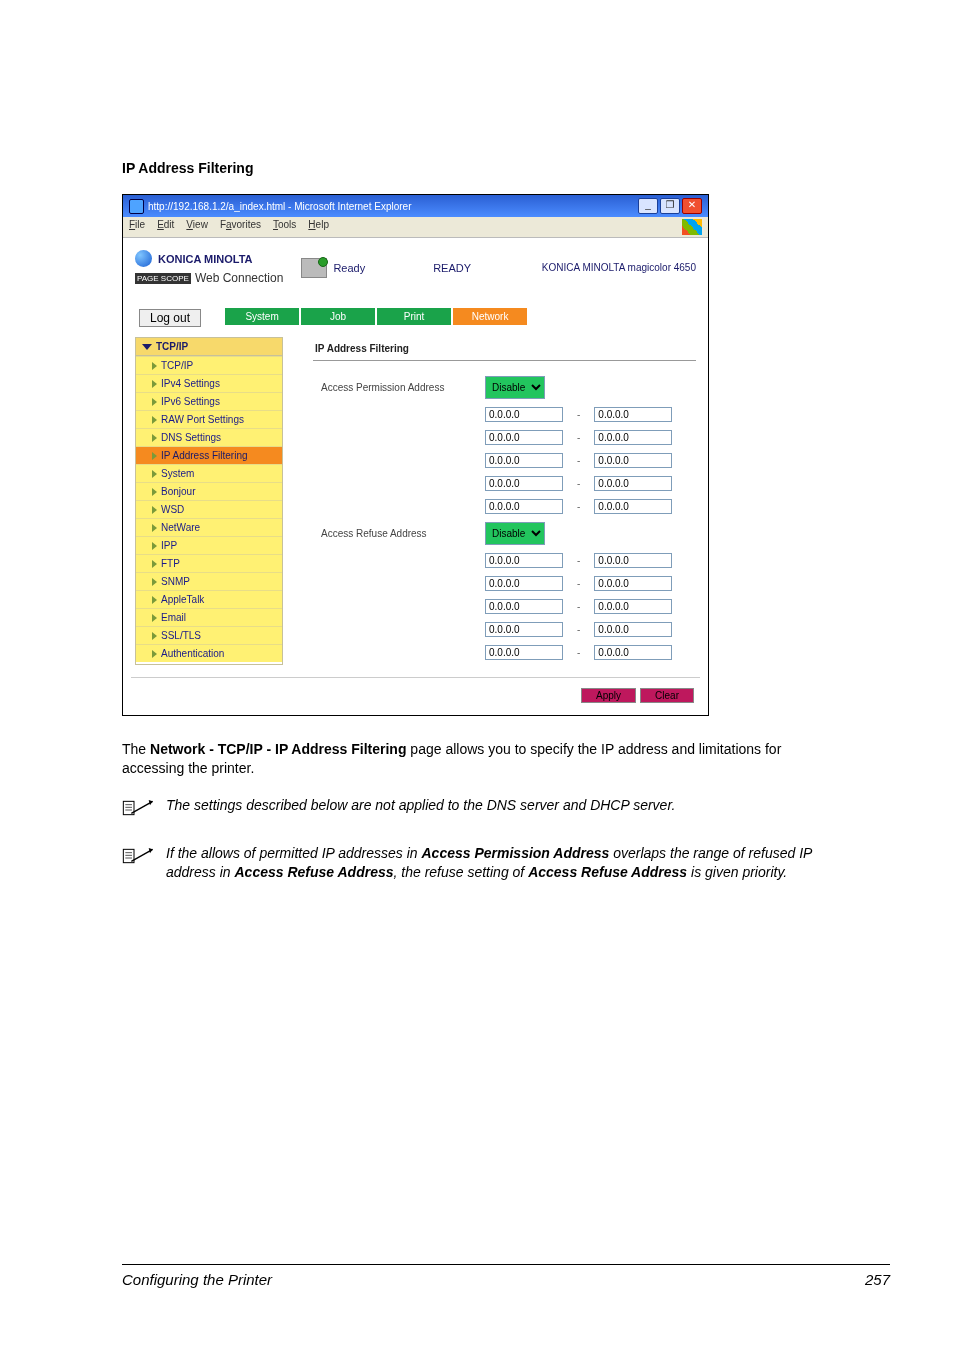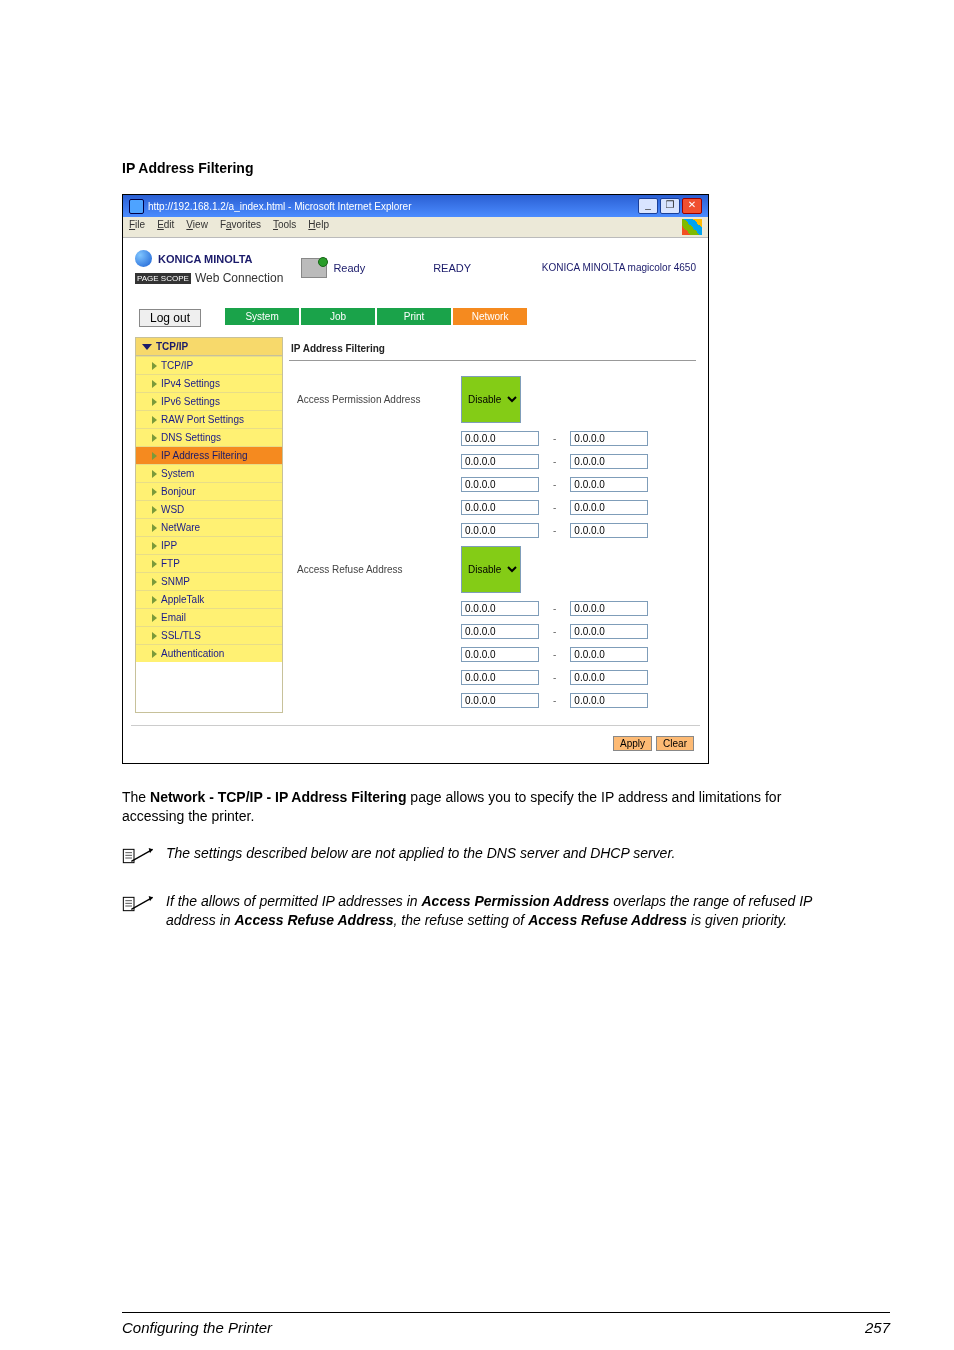--- a/index.html
+++ b/index.html
@@ -135,21 +135,21 @@
     display:flex; gap:2px;
   }
   .tab {
     min-width:50px; padding:3px 12px;
     font-size:10px; color:#fff; text-align:center;
     background:#1aa34a;
   }
   .tab.active { background:#f58a1f; }
   
   .content {
-    display:flex; gap:6px; padding:0 4px;
+    display:flex; gap:30px; padding:0 4px;
   }
   .sidebar {
     width:146px;
     border:1px solid #c7c19a;
   }
   .side-head {
     background:#f7d96b;
     font-size:10px; font-weight:bold;
     padding:3px 6px;
     border-bottom:1px solid #c7c19a;
@@ -188,31 +188,31 @@
     vertical-align:middle;
     white-space:nowrap;
   }
   .label-cell { width:150px; color:#444; }
   .ip-input {
     width:70px; font-size:10px; padding:1px 3px;
     border:1px solid #7f9db9;
   }
   .sep { padding:0 4px; color:#666; }
   select.sel {
-    font-size:10px; border:1px solid #7f9db9; padding:16px 2px;
-    background:#84cc16;
+    font-size:10px; border:1px solid #7f9db9; padding:4px 2px;
+    background:#22c55e;
   }
   .btn-row {
     display:flex; justify-content:flex-end; gap:4px;
     padding:10px 6px 6px 6px;
     border-top:1px solid #ccc; margin-top:12px;
   }
   .btn {
-    font-size:10px; padding:1px 6px;
-    border:1px solid #888; background:#fdba74;
+    font-size:10px; padding:1px 14px;
+    border:1px solid #888; background:#be185d;
   }
   
   .para {
     font-size:14px; line-height:1.35;
     margin: 0 0 18px 0;
   }
   .note-row {
     display:flex; gap:12px; margin-bottom:22px;
   }
   .note-icon {

